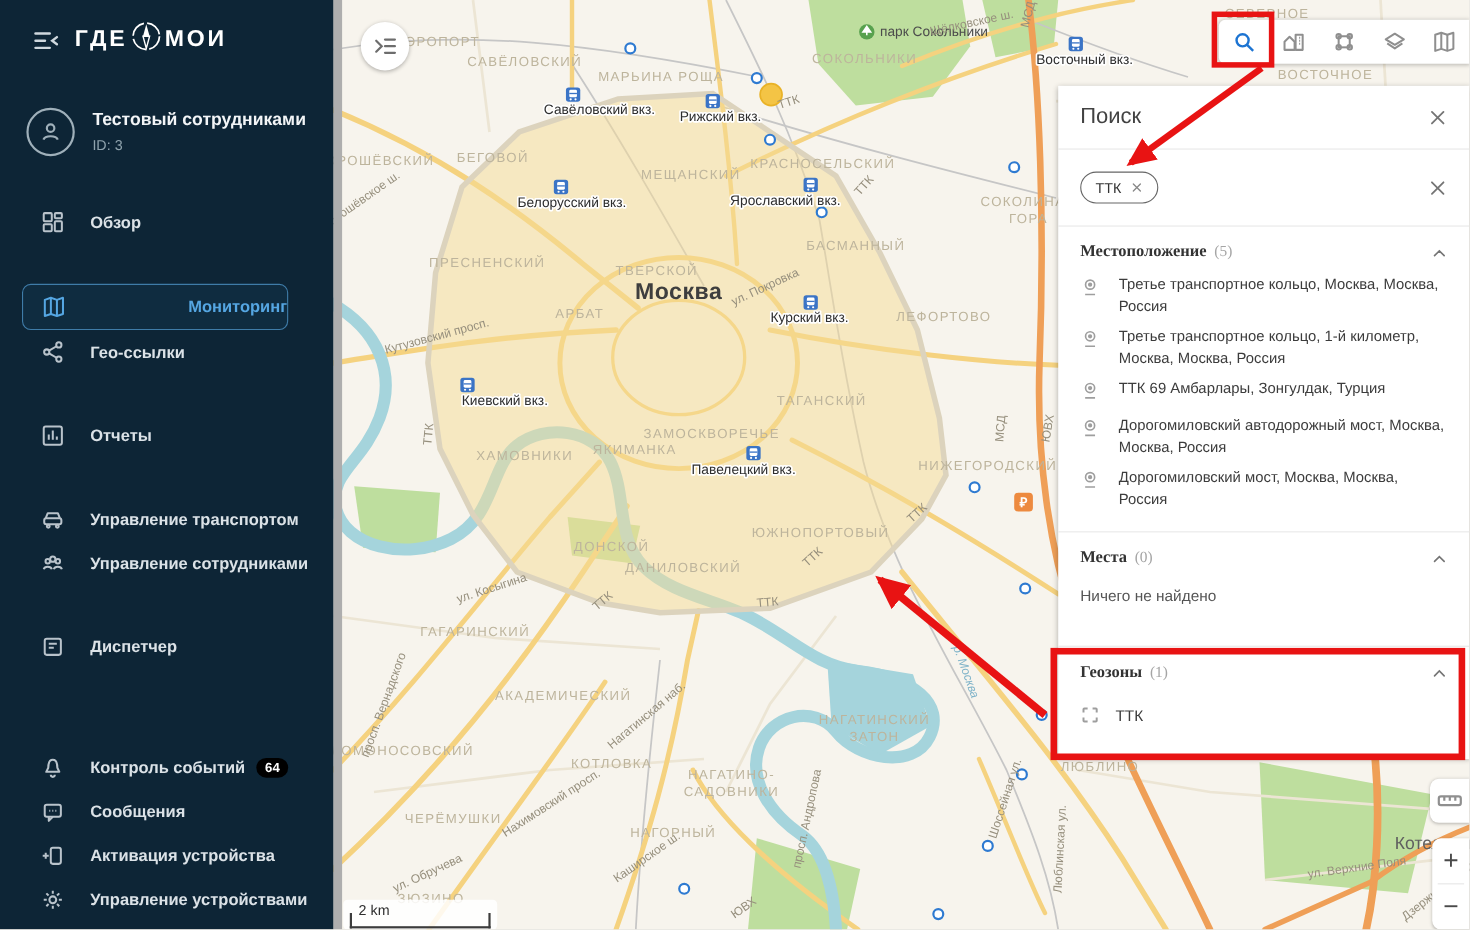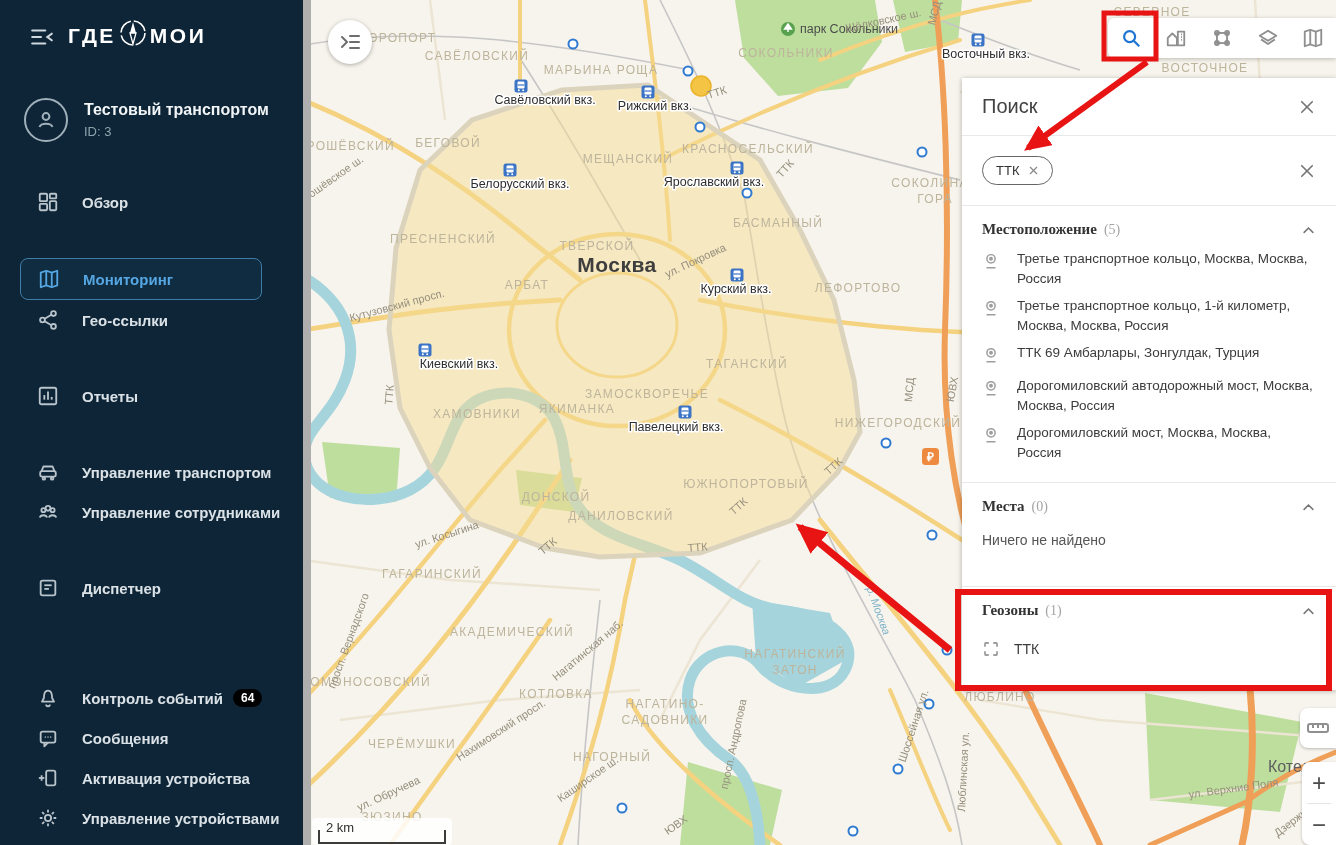--- a/index.html
+++ b/index.html
@@ -26,21 +26,21 @@
   .user .avatar{width:40px;height:40px;border:2px solid #9fb0ba;border-radius:50%;display:flex;align-items:center;justify-content:center;}
   .user-meta{margin-left:16px;}
   .user-name{font-size:16px;font-weight:bold;color:#f2f5f7;}
   .user-id{font-size:13px;color:#8fa3ad;margin-top:5px;}
   .nav{position:absolute;left:0;top:182px;width:282px;}
   .nav-group + .nav-group{margin-top:36px;}
   .nav-group:last-child{margin-top:70px;}
   .nav-item{position:relative;display:flex;align-items:center;height:40px;padding-left:36px;cursor:pointer;}
   .nav-item .nicon{width:24px;height:24px;display:flex;align-items:center;justify-content:center;color:#b9c3cb;}
   .nav-item .nlabel{margin-left:22px;font-size:15px;font-weight:600;color:#dbe2e7;}
-  .nav-item.active{margin:0 20px;padding-left:16px;border:1px solid #3f7ca8;border-radius:8px;background:#0f2c40;}
+  .nav-item.active{margin:0 20px;padding-left:16px;border:1px solid #3f7ca8;border-radius:8px;background:#0f2c40;justify-content:space-between;}
   .nav-item.active .nlabel{color:#55a6e2;}
   .nav-item.active .nicon{color:#55a6e2;}
   .badge{margin-left:10px;background:#000000;color:#fff;font-size:12px;font-weight:bold;
          padding:2px 8px;border-radius:10px;}
 
   .gutter{position:absolute;left:303px;top:0;width:8px;height:845px;background:#aeaeae;z-index:6;}
 
   
   .panel-toggle{position:absolute;left:328px;top:20px;width:44px;height:44px;background:#fff;border-radius:50%;
         box-shadow:0 1px 4px rgba(0,0,0,.3);display:flex;align-items:center;justify-content:center;z-index:15;cursor:pointer;}
@@ -336,21 +336,21 @@
       <span>МОИ</span>
     </div>
     <div class="user">
       <span class="avatar">
         <svg width="24" height="24" viewBox="0 0 24 24" fill="none" stroke="#9fb0ba" stroke-width="2">
           <circle cx="12" cy="8.5" r="3.4"></circle>
             <path d="M5.5 19 C7 14.8 17 14.8 18.5 19"></path>
         </svg>
       </span>
       <span class="user-meta">
-        <div class="user-name">Тестовый транспортом</div>
+        <div class="user-name">Тестовый сотрудниками</div>
         <div class="user-id">ID: 3</div>
       </span>
     </div>
     <div class="nav" id="nav">
         <div class="nav-group">
           <div class="nav-item">
             <span class="nicon">
               <svg width="22" height="22" viewBox="0 0 24 24" fill="none" stroke="currentColor" stroke-width="2">
                 <rect x="3" y="3" width="8" height="8" rx="1"></rect>
                 <rect x="14" y="3" width="7" height="5" rx="1"></rect>

